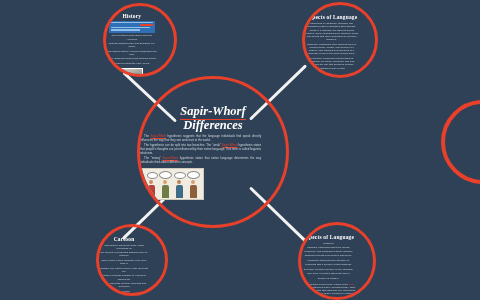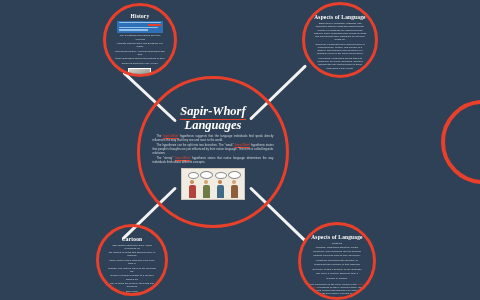--- a/index.html
+++ b/index.html
@@ -22,21 +22,20 @@
     height: 3px;
     border-radius: 2px;
   }
   .node {
     position: absolute;
     border-radius: 50%;
     border: 3px solid #e8402a;
     box-sizing: border-box;
     display: flex;
     flex-direction: column;
-    align-items: center;
     justify-content: flex-start;
     overflow: hidden;
   }
   .node-inner {
     width: 76%;
     display: flex;
     flex-direction: column;
     align-items: center;
     text-align: center;
   }
@@ -170,21 +169,21 @@
 <div id="canvas">
 
   <div class="connector" style="left:176px; top:120px; width:72px; transform:rotate(-137deg);"></div>
   <div class="connector" style="left:250px; top:118px; width:78px; transform:rotate(-44deg);"></div>
   <div class="connector" style="left:176px; top:186px; width:74px; transform:rotate(136deg);"></div>
   <div class="connector" style="left:250px; top:186px; width:78px; transform:rotate(44deg);"></div>
 
   <div class="node" id="node-center">
     <div class="ctr-title">
       <span class="ul">Sapir-Whorf</span><br>
-      <span>Languages</span>
+      <span>Differences</span>
     </div>
     <div class="ctr-body">
       <p><span>The </span><span class="hl">Sapir-Whorf</span><span> hypothesis suggests that the language individuals find speak directly influences the way that they see and react to the world.</span></p>
       <p><span>The hypothesis can be split into two branches. The "weak" </span><span class="hl">Sapir-Whorf</span><span> hypothesis states that people's thoughts are just influenced by their native language. This term is called linguistic relativism.</span></p>
       <p><span>The "strong" </span><span class="hl">Sapir-Whorf</span><span> hypothesis states that native language determines the way individuals think about different concepts.</span></p>
     </div>
     <div class="illus">
       <div class="bub" style="left:6px; top:3px; width:9px; height:5px;"></div>
       <div class="bub" style="left:18px; top:2px; width:11px; height:6px;"></div>
       <div class="bub" style="left:33px; top:3px; width:10px; height:5px;"></div>

